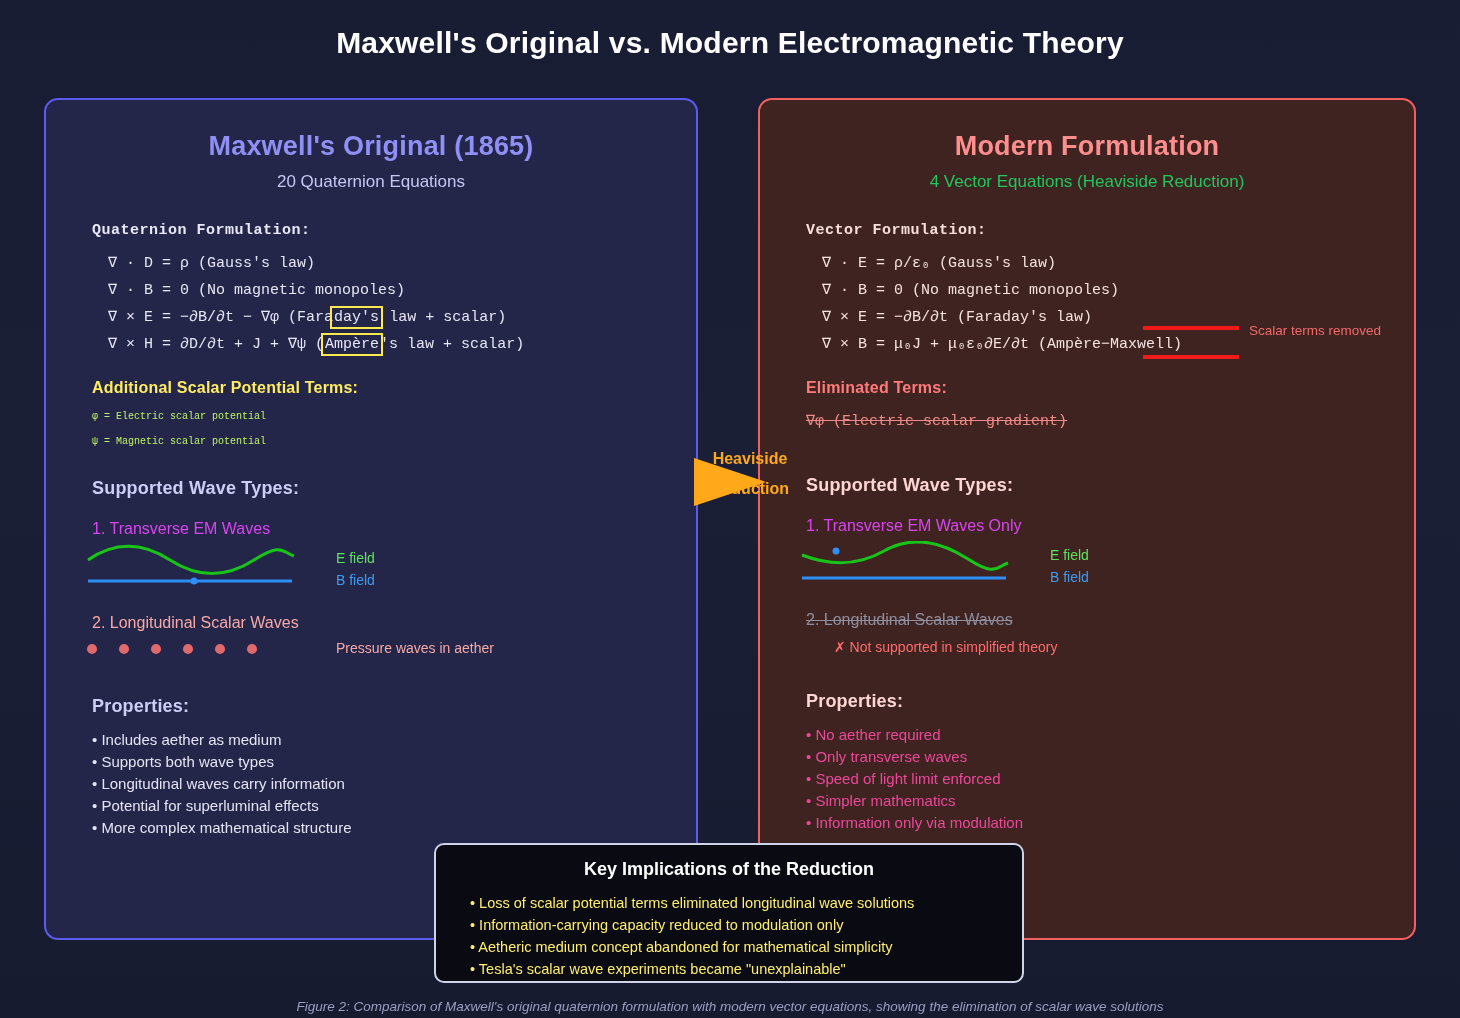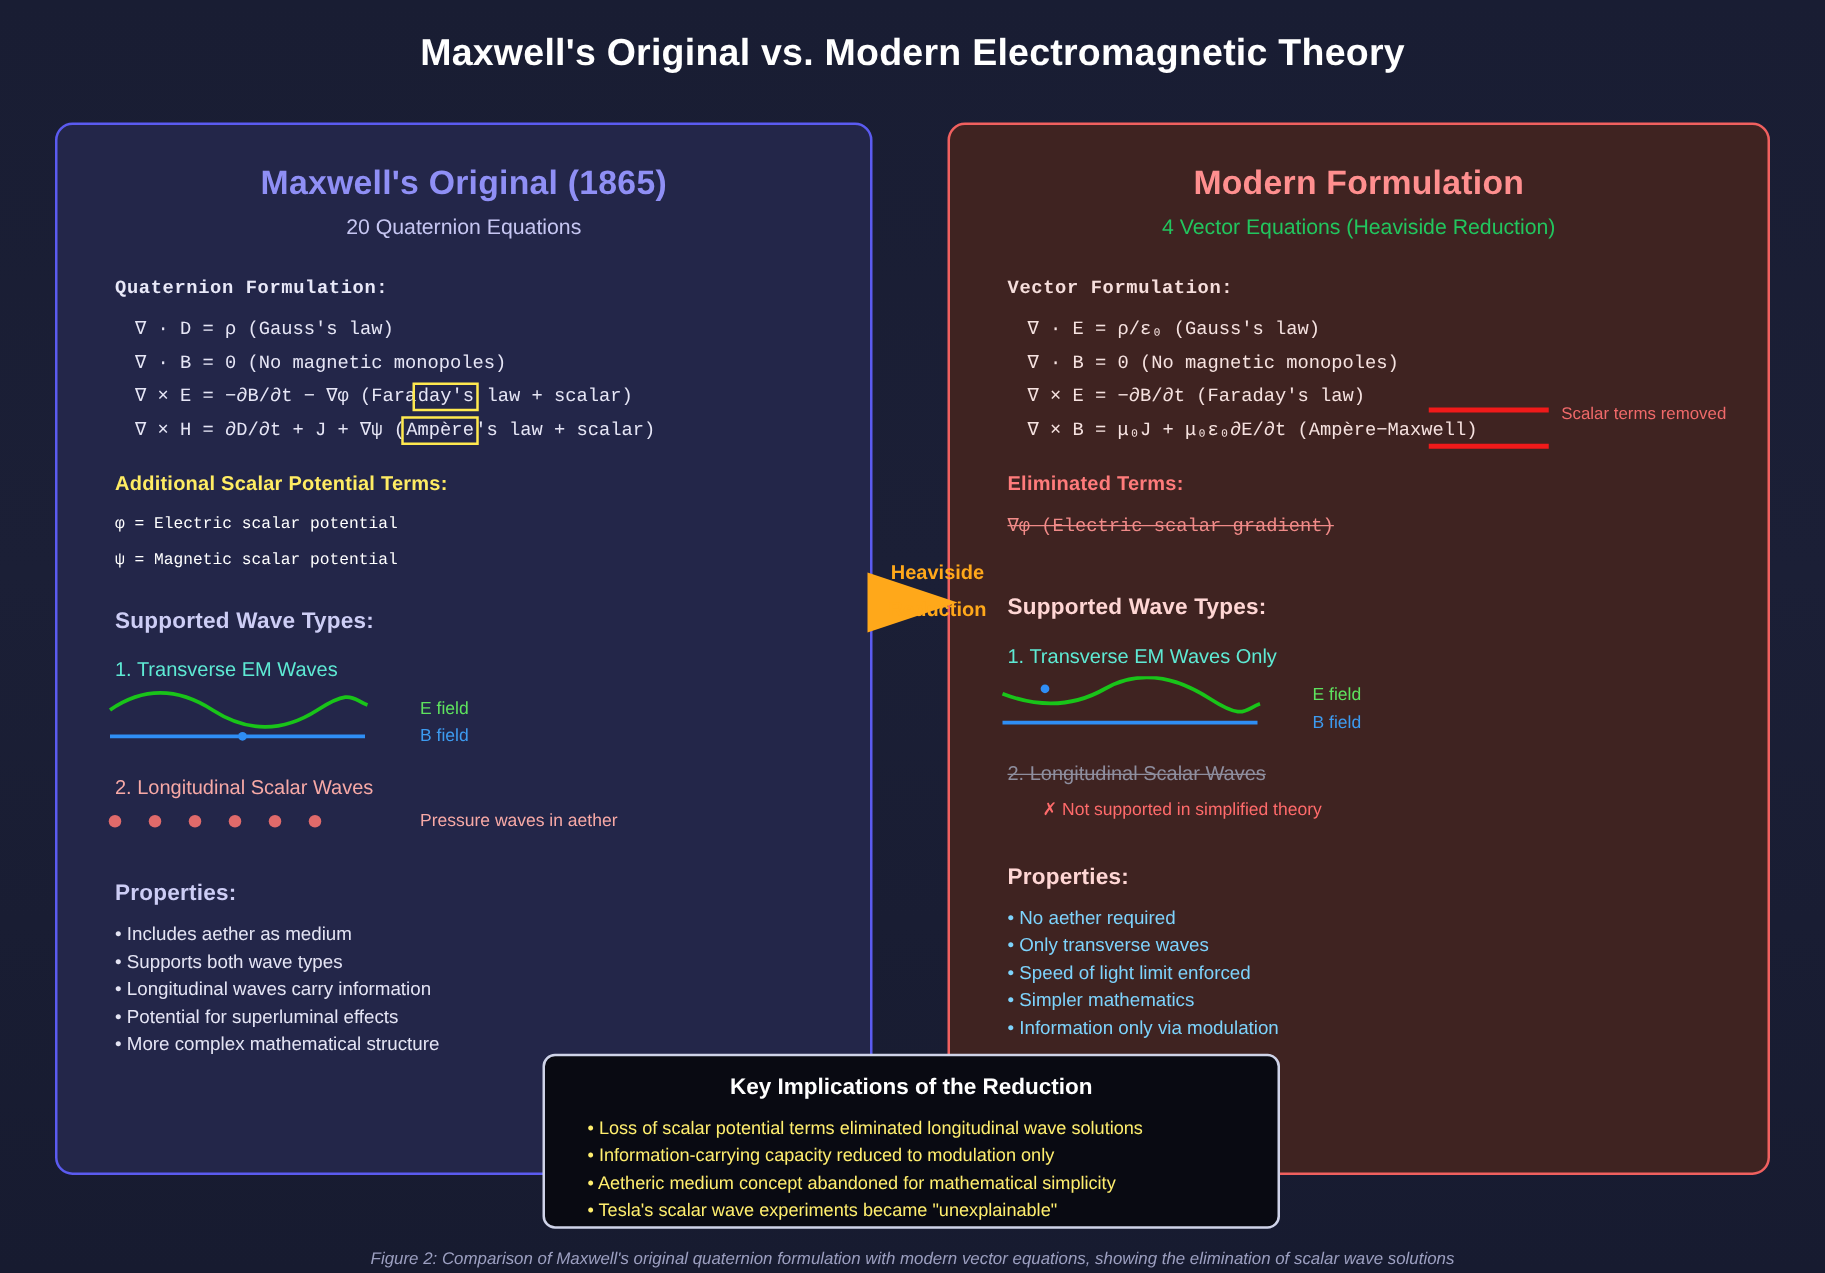--- a/index.html
+++ b/index.html
@@ -80,42 +80,42 @@
   .sec-head {
     font-size: 16px; font-weight: bold; letter-spacing: .2px;
   }
   .sec-head.yellow { color: #ffec63; }
   .sec-head.red    { color: #ff7b7b; }
   .sec-head.lav    { color: #cdcdf5; }
   .sec-head.pink   { color: #ffd6d4; }
 
   .mono-item {
     font-family: "Liberation Mono","DejaVu Sans Mono", monospace;
-    font-size: 13px; color: #ffffff; white-space: pre;
+    font-size: 10px; color: #bef264; white-space: pre;
   }
   .mono-strike {
     font-family: "Liberation Mono","DejaVu Sans Mono", monospace;
     font-size: 15px; color: #f08a88; white-space: pre;
     text-decoration: line-through;
   }
 
   .wave-label { font-size: 16px; }
-  .wave-label.green { color: #5eead4; }
+  .wave-label.green { color: #d946ef; }
   .wave-label.salmon { color: #f7a9a6; }
   .wave-label.grey-strike { color: #8e8e9e; text-decoration: line-through; }
 
   .field-tag { font-size: 14px; position: absolute; }
   .field-tag.e { color: #5ee25e; }
   .field-tag.b { color: #3d9bf0; }
 
   .note-red  { font-size: 14px; color: #ff6b6b; }
   .note-pink { font-size: 14px; color: #f7a9a6; }
 
   .bullets { font-size: 15px; line-height: 22px; color: #e4e4f4; }
-  #panel-right .bullets { color: #7dd3fc; }
+  #panel-right .bullets { color: #ec4899; }
 
   
   #arrow-wrap {
     position: absolute; left: 690px; top: 440px;
     width: 120px; height: 72px; z-index: 40;
   }
   #arrow-label {
     position: absolute; left: 0; top: 4px; width: 120px;
     text-align: center; font-size: 16px; font-weight: bold;
     color: #ffa81a; line-height: 30px; z-index: 2;

